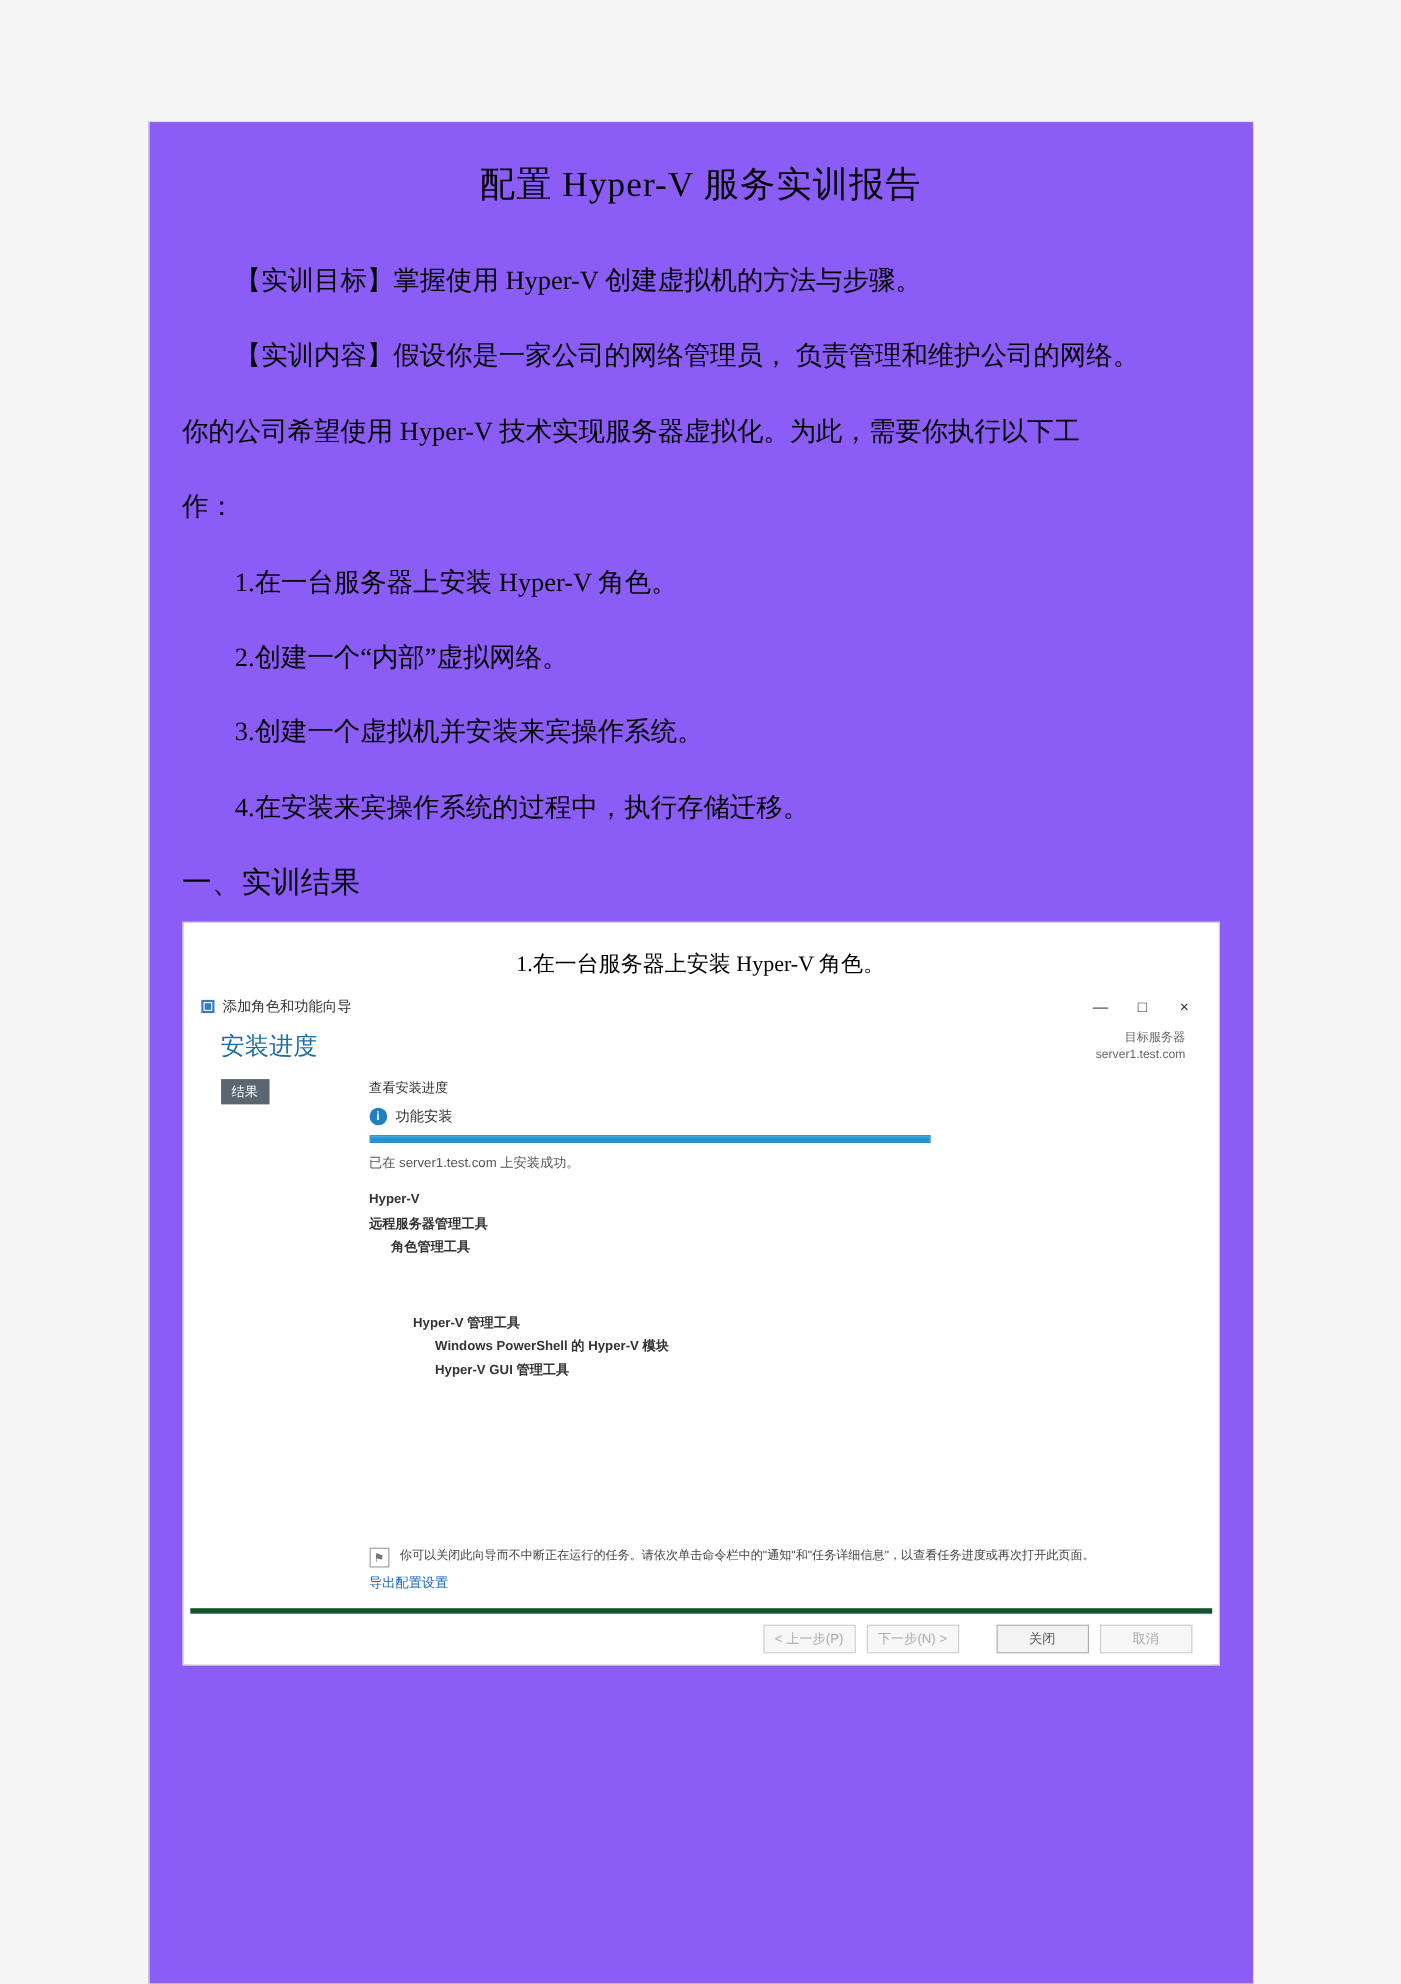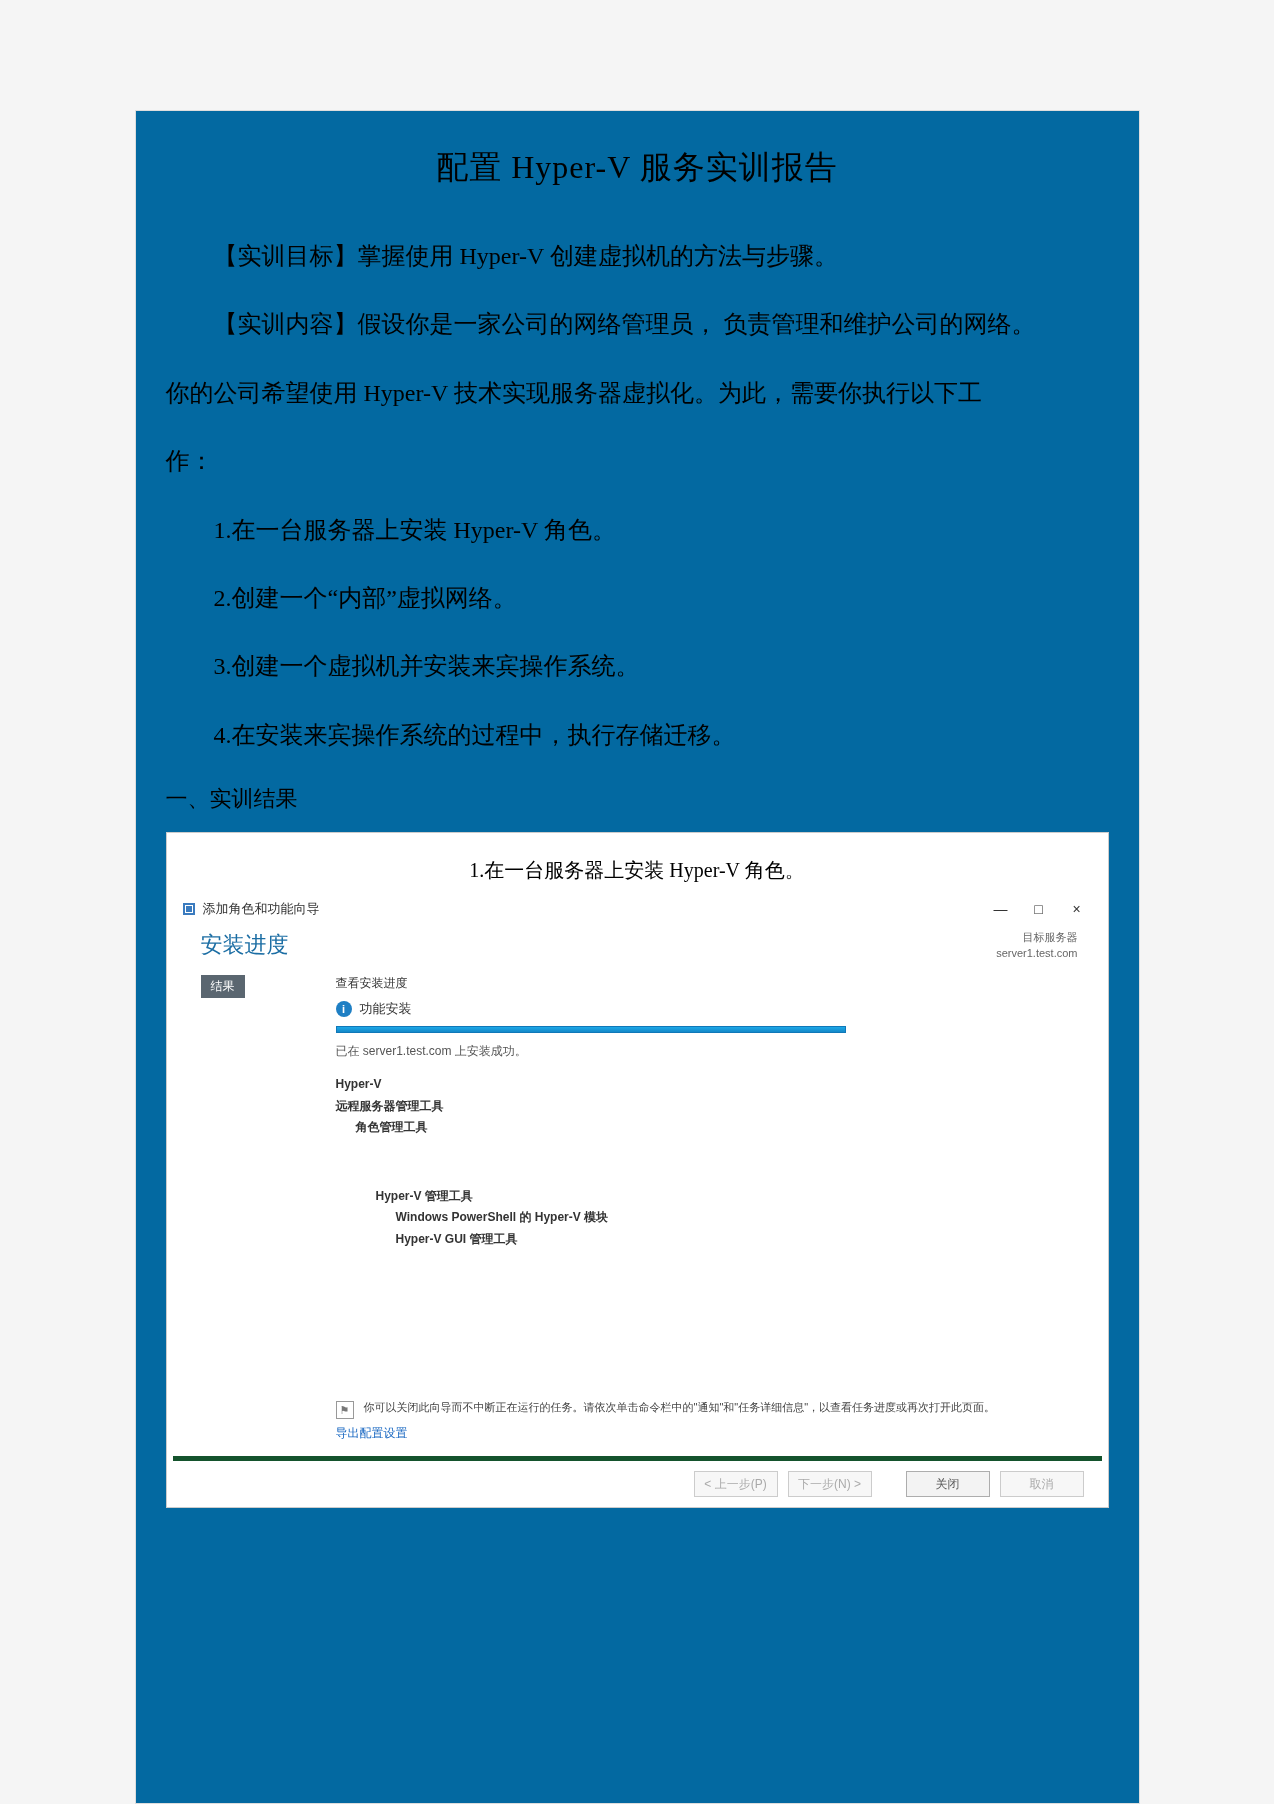--- a/index.html
+++ b/index.html
@@ -7,41 +7,41 @@
       width: 1274px;
       height: 1804px;
       background: #f5f5f5;
       font-family: "SimSun", "Microsoft YaHei", serif;
       display: flex;
       justify-content: center;
       padding-top: 110px;
     }
     .page {
       width: 1005px;
-      background: #0369a1;
+      background: #8b5cf6;
       border: 1px solid #ddd;
       padding: 35px 30px 0;
     }
     .title {
       text-align: center;
       font-size: 32px;
       font-weight: 400;
       margin-bottom: 35px;
       letter-spacing: 1px;
     }
     .para {
       font-size: 24px;
       line-height: 2.6;
       text-indent: 2em;
       margin-bottom: 6px;
     }
     .para.no-indent { text-indent: 0; }
     .para.item { text-indent: 2em; }
     .section-h {
-      font-size: 22px;
+      font-size: 27px;
       margin-top: 18px;
       margin-bottom: 18px;
     }
     .caption {
       text-align: center;
       font-size: 20px;
       margin: 18px 0 10px;
     }
 
     

